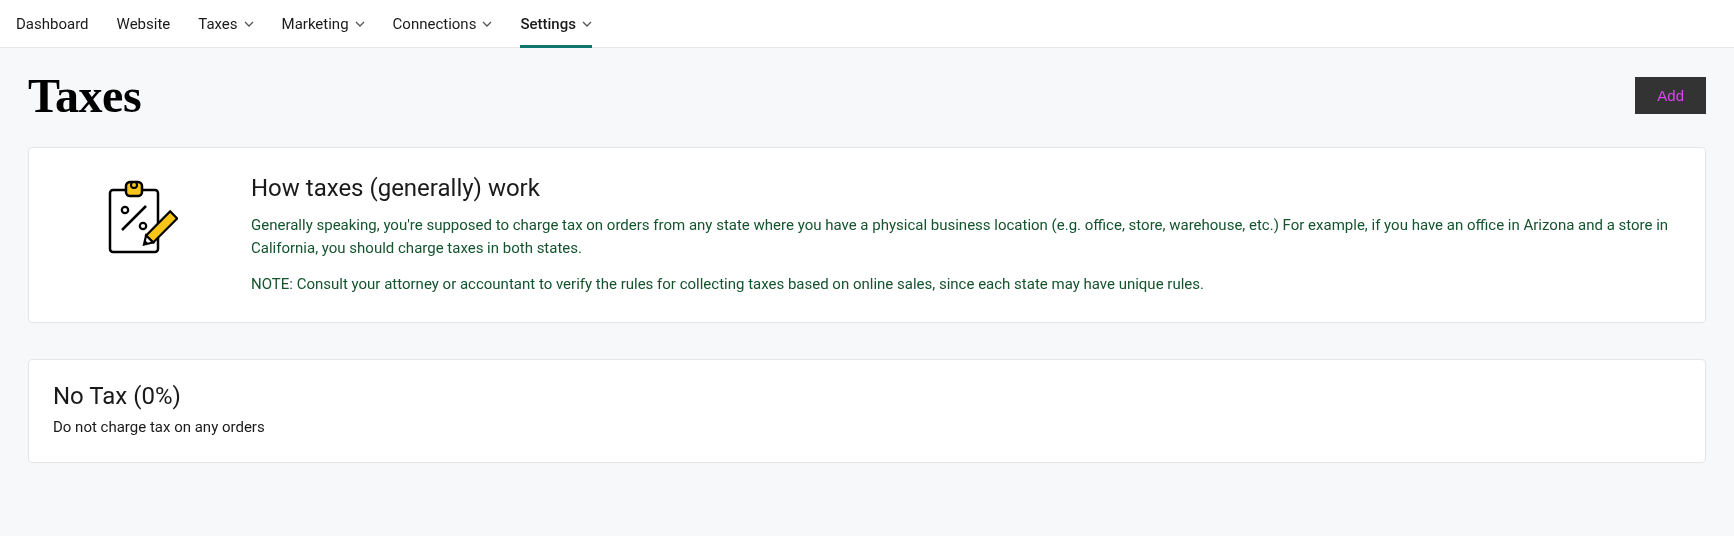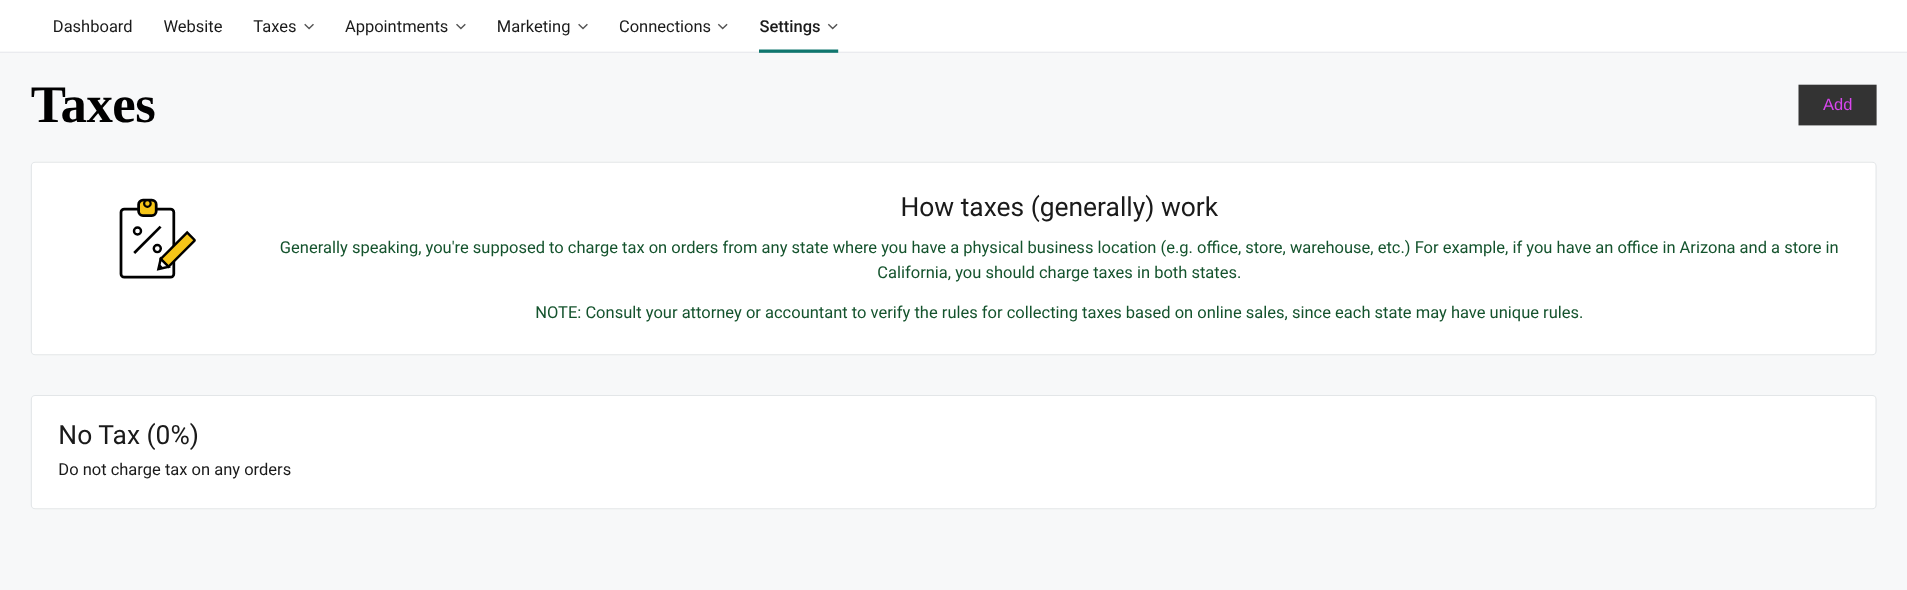--- a/index.html
+++ b/index.html
@@ -5,21 +5,21 @@
     * { margin: 0; padding: 0; box-sizing: border-box; }
     body {
       font-family: -apple-system, BlinkMacSystemFont, "Segoe UI", Roboto, Helvetica, Arial, sans-serif;
       background: #f7f8f9;
       color: #1a1a1a;
     }
     .topnav {
       background: #ffffff;
       display: flex;
       align-items: center;
-      padding: 0 48px;
+      padding: 0 16px;
       height: 48px;
       border-bottom: 1px solid #e5e7eb;
       gap: 28px;
     }
     .nav-item {
       display: flex;
       align-items: center;
       gap: 6px;
       font-size: 15px;
       color: #1a1a1a;
@@ -62,21 +62,20 @@
     }
     .card {
       background: #ffffff;
       border: 1px solid #e3e6e8;
       border-radius: 4px;
       padding: 26px 30px;
       margin-bottom: 36px;
       display: flex;
       gap: 32px;
       align-items: flex-start;
-      text-align: center;
     }
     .card-icon {
       flex-shrink: 0;
       width: 160px;
       display: flex;
       justify-content: center;
       padding-top: 4px;
     }
     .card-body {
       flex: 1;
@@ -116,26 +115,20 @@
 
 <nav class="topnav">
   <div class="nav-item">
     <span>Dashboard</span>
   </div>
   <div class="nav-item">
     <span>Website</span>
   </div>
   <div class="nav-item">
     <span>Taxes</span>
-    <svg class="chevron" viewBox="0 0 10 10">
-        <path d="M1 3 L5 7 L9 3" stroke="#555" stroke-width="1.3" fill="none"></path>
-      </svg>
-  </div>
-  <div class="nav-item">
-    <span>Appointments</span>
     <svg class="chevron" viewBox="0 0 10 10">
         <path d="M1 3 L5 7 L9 3" stroke="#555" stroke-width="1.3" fill="none"></path>
       </svg>
   </div>
   <div class="nav-item">
     <span>Marketing</span>
     <svg class="chevron" viewBox="0 0 10 10">
         <path d="M1 3 L5 7 L9 3" stroke="#555" stroke-width="1.3" fill="none"></path>
       </svg>
   </div>

